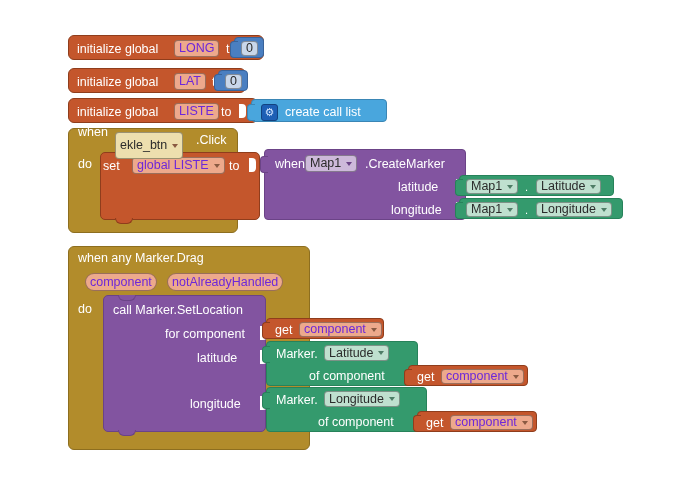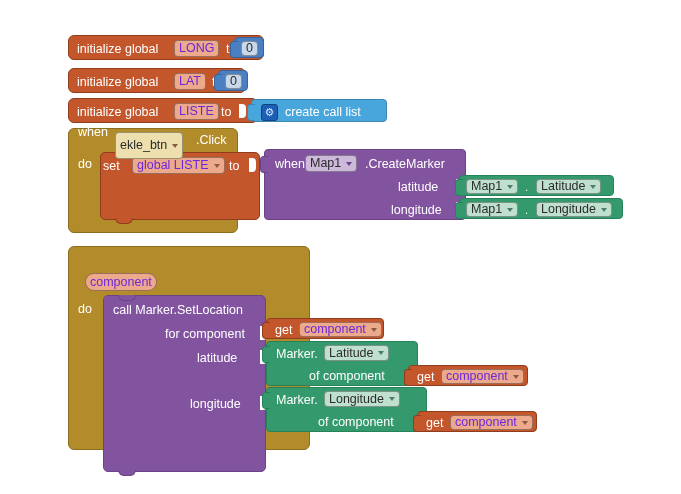--- a/index.html
+++ b/index.html
@@ -184,28 +184,32 @@
       </div>
     <span class="lbl" style="left:65px;top:6px;font-size:11px;">.</span>
     <div class="field f-green" style="left:76px;top:3px;height:15px;">
       <span>Longitude</span>
 
     <span class="caret g"></span>
       </div>
   </div>
 
   <div class="blk gold" style="left:68px;top:246px;width:242px;height:204px;border-radius:6px;"></div>
+  <span class="lbl" style="left:78px;top:252px;z-index:3;">when any Marker.Drag</span>
 
   <div class="field f-orange" style="left:85px;top:273px;height:18px;z-index:3;border-radius:9px;">
     <span>component</span>
   </div>
+  <div class="field f-orange" style="left:167px;top:273px;height:18px;z-index:3;border-radius:9px;">
+    <span>notAlreadyHandled</span>
+  </div>
 
   <span class="lbl" style="left:78px;top:303px;z-index:3;">do</span>
 
-  <div class="blk purple" style="left:103px;top:295px;width:163px;height:177px;border-radius:5px;z-index:2;">
+  <div class="blk purple" style="left:103px;top:295px;width:163px;height:137px;border-radius:5px;z-index:2;">
     <div class="bump" style="left:14px;top:-1px;background:#8254a0;border-left:1px solid #6b4387;border-right:1px solid #6b4387;border-bottom:1px solid #6b4387;"></div>
     <span class="lbl" style="left:9px;top:8px;">call Marker.SetLocation</span>
 
     <span class="lbl" style="left:61px;top:32px;">for component</span>
     <div class="socket" style="left:156px;top:30px;background:#ffffff;"></div>
 
     <span class="lbl" style="left:93px;top:56px;">latitude</span>
     <div class="socket" style="left:156px;top:54px;background:#ffffff;"></div>
 
     <span class="lbl" style="left:86px;top:102px;">longitude</span>

